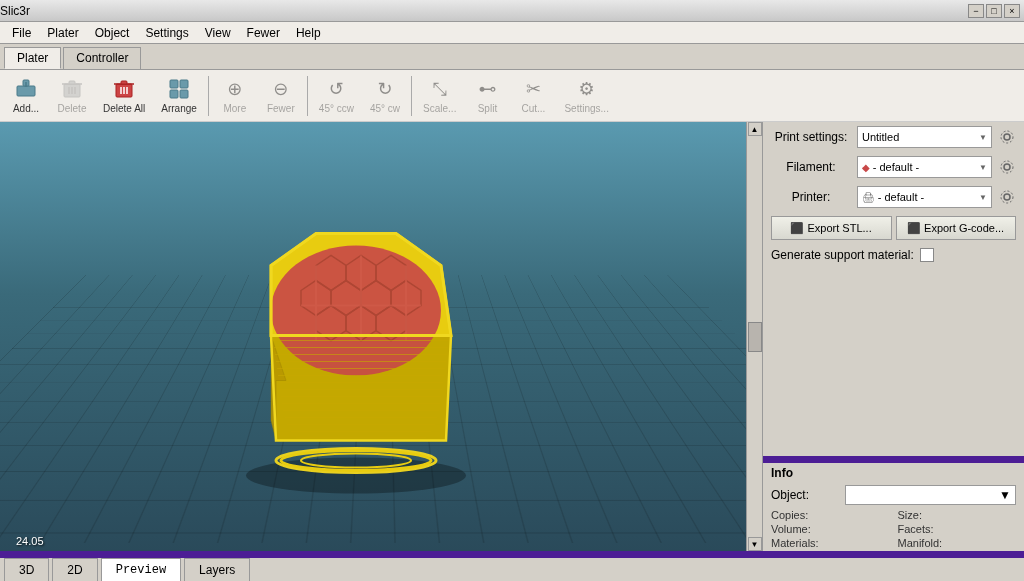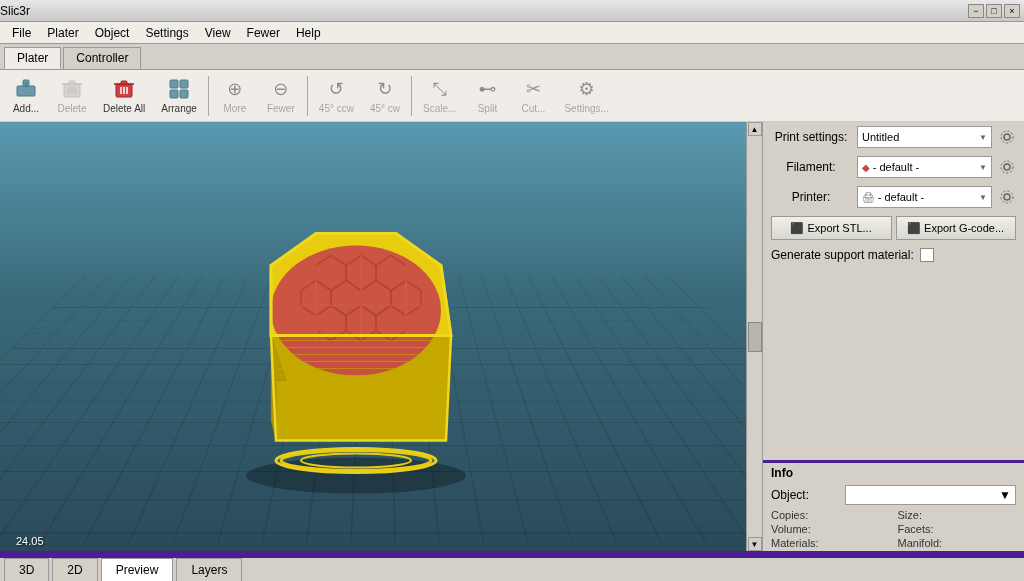--- a/index.html
+++ b/index.html
@@ -96,34 +96,34 @@
     .export-buttons { display: flex; padding: 4px 8px; gap: 4px; }
     .export-btn { flex: 1; height: 24px; background: linear-gradient(to bottom, #f0f0e8, #d8d8d0); border: 1px solid #999; font-size: 11px; cursor: pointer; display: flex; align-items: center; justify-content: center; gap: 3px; }
 
     
     .section-header { padding: 4px 8px; font-size: 12px; font-weight: bold; border-bottom: 1px solid #bbb; }
     .support-row { display: flex; align-items: flex-start; padding: 4px 8px; gap: 6px; }
     .support-label { font-size: 12px; min-width: 130px; }
     .support-checkbox { width: 14px; height: 14px; border: 1px solid #888; background: white; }
 
     
-    .info-section { margin-top: auto; border-top: 3px solid #4c1d95; }
+    .info-section { margin-top: auto; border-top: 7px solid #4c1d95; }
     .info-header { padding: 3px 8px; font-size: 12px; font-weight: bold; }
     .info-object-row { display: flex; align-items: center; padding: 2px 8px; gap: 14px; }
     .info-label { font-size: 12px; min-width: 60px; }
     .info-dropdown { flex: 1; height: 20px; background: white; border: 1px solid #999; display: flex; align-items: center; padding: 0 4px; cursor: pointer; }
     .info-grid { display: grid; grid-template-columns: 1fr 1fr; padding: 2px 8px; gap: 2px 8px; }
     .info-cell { display: flex; gap: 4px; }
     .info-cell-label { font-size: 11px; color: #333; }
     .info-cell-value { font-size: 11px; }
 
     
     #bottom-tabs { height: 30px; background: #d4d0c8; border-top: 7px solid #4c1d95; display: flex; align-items: center; padding: 0 4px; }
     .bottom-tab { padding: 4px 14px; font-size: 12px; cursor: pointer; border: 1px solid #999; border-bottom: none; background: #d4d0c8; margin-right: 3px; height: 24px; display: flex; align-items: center; }
-    .bottom-tab.active { background: white; }
+    .bottom-tab.active { background: white; font-family: Liberation Mono, monospace; }
 
     
     .model-svg { position: absolute; top: 50%; left: 50%; transform: translate(-55%, -50%); }
   </style>
 </head>
 <body>
 
 <div id="title-bar">
   <span>Slic3r</span>
   <div id="title-bar-controls">

